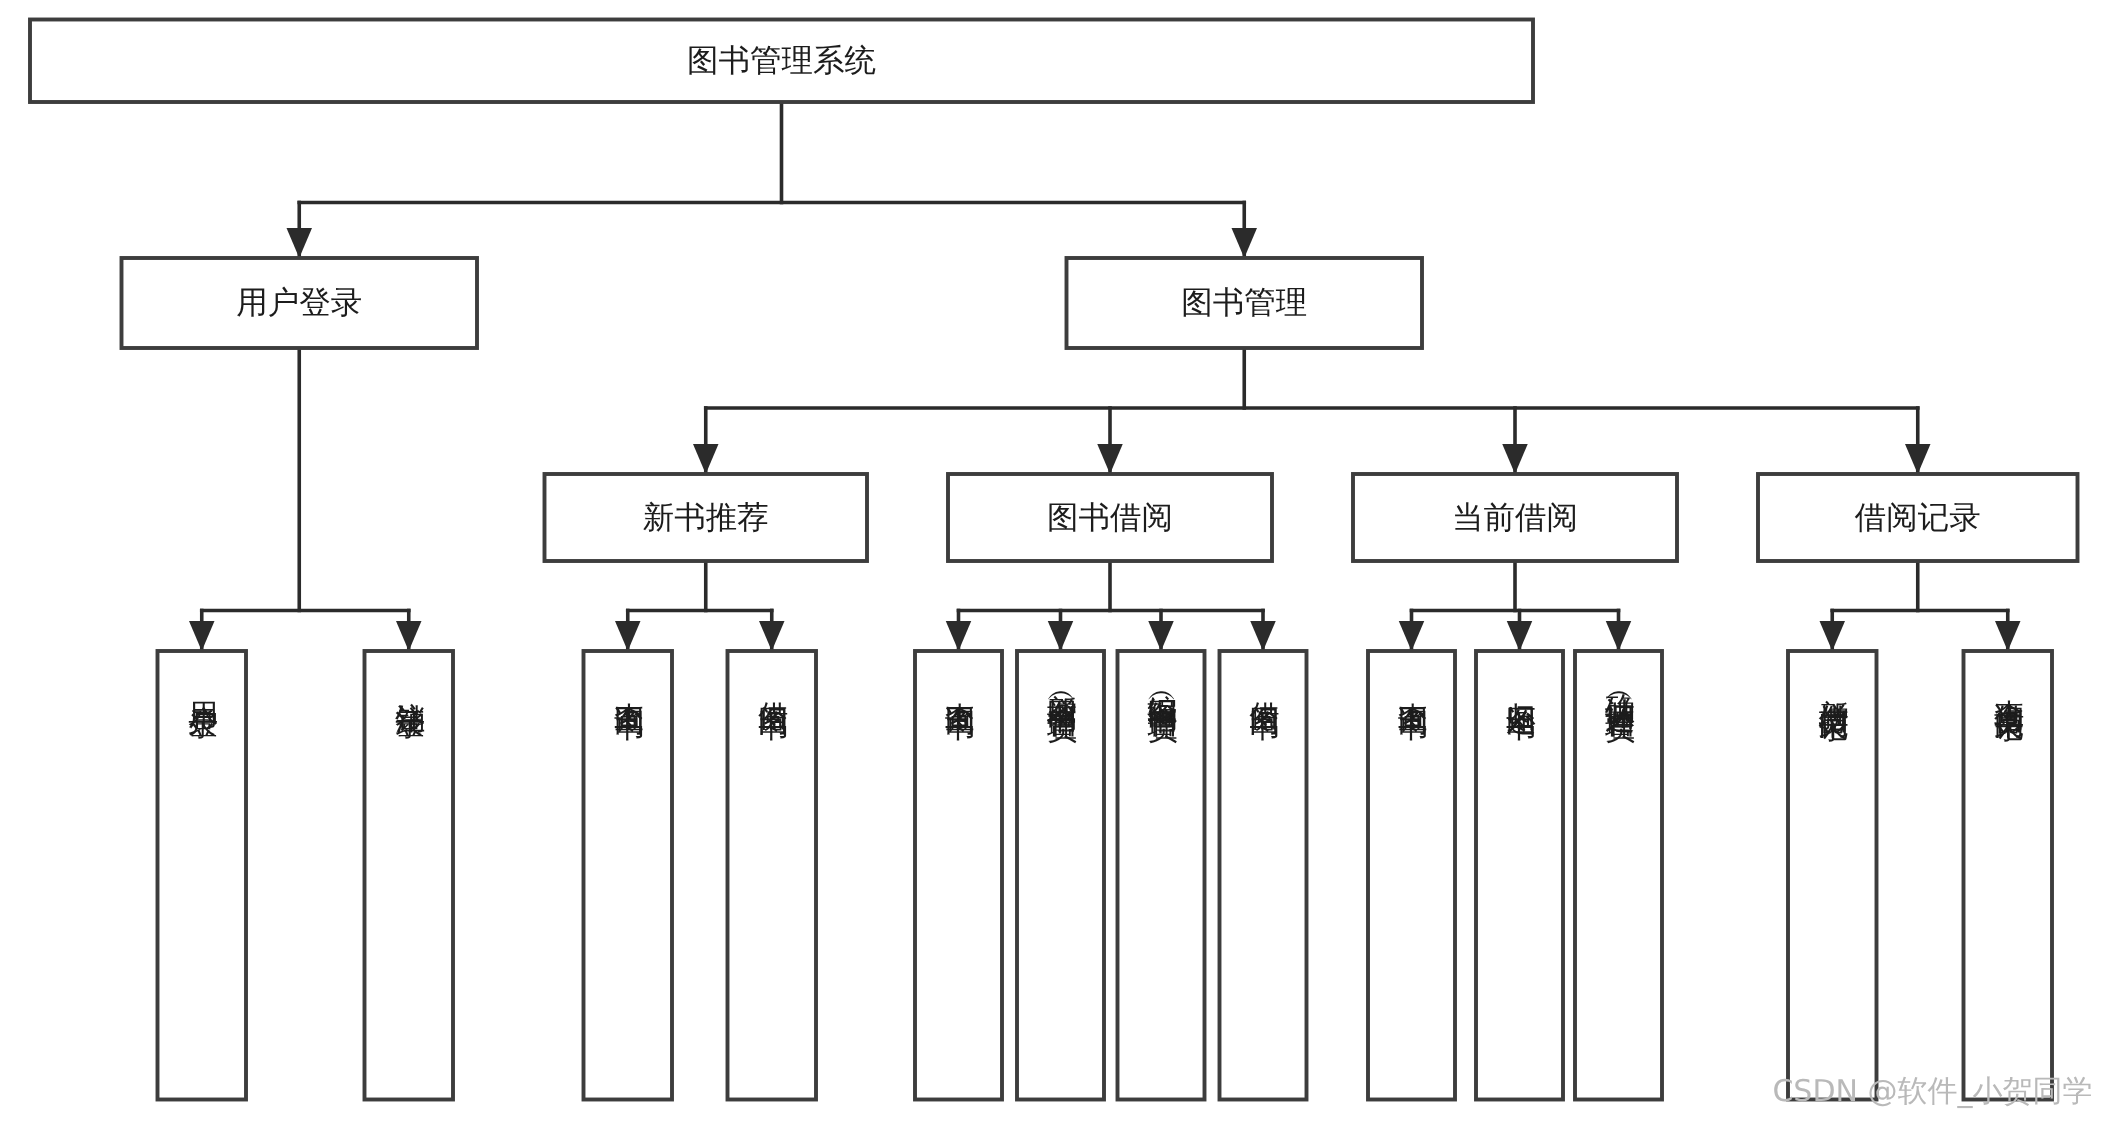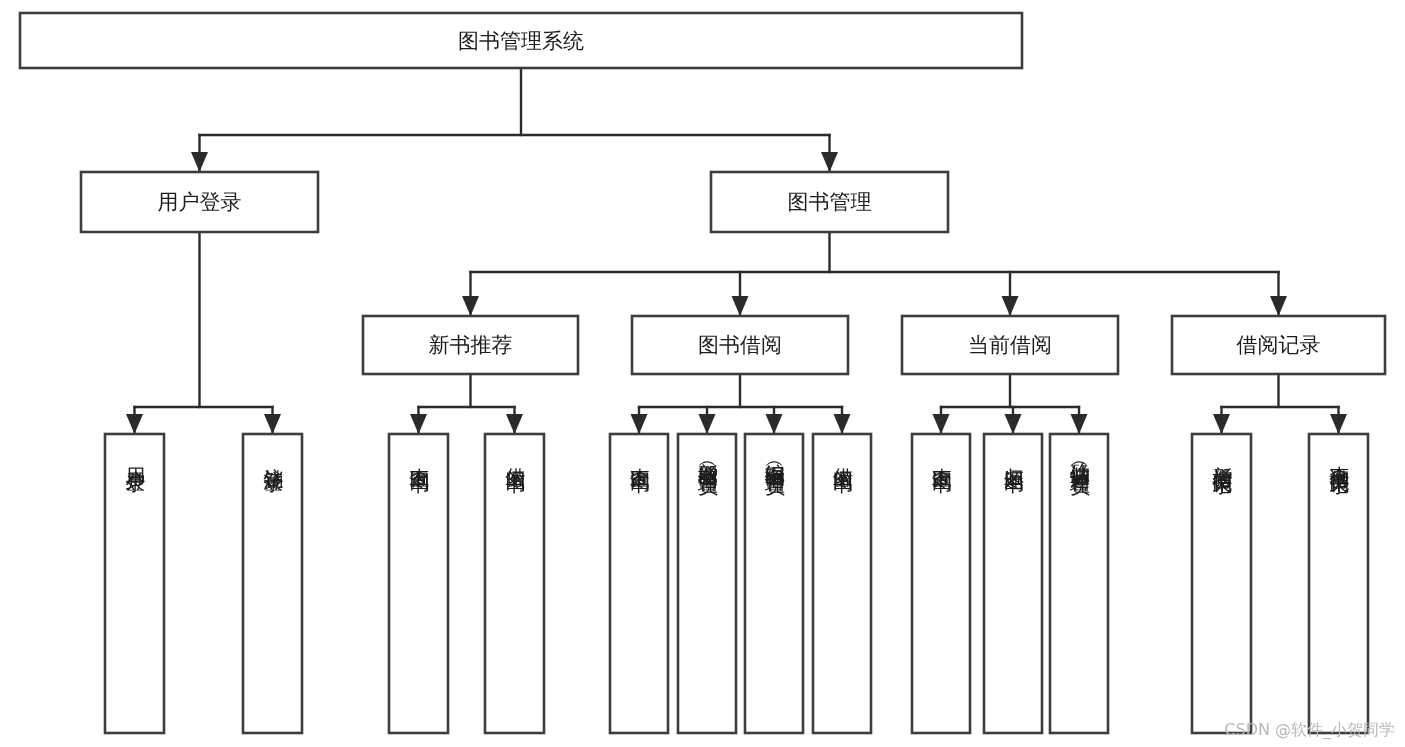--- a/index.html
+++ b/index.html
@@ -55,21 +55,21 @@
     font-size: 20px;
     writing-mode: vertical-rl;
     text-orientation: upright;
     letter-spacing: 2px;
   }
   .watermark {
     position: absolute;
     right: 10px;
     bottom: 6px;
     font-family: "DejaVu Sans", "Liberation Sans", sans-serif;
-    font-size: 16px;
+    font-size: 20px;
     color: #b9b9b9;
     white-space: nowrap;
     user-select: none;
     text-align: right;
   }
 </style>
 </head>
 <body>
 
 <div id="diagram-root">

